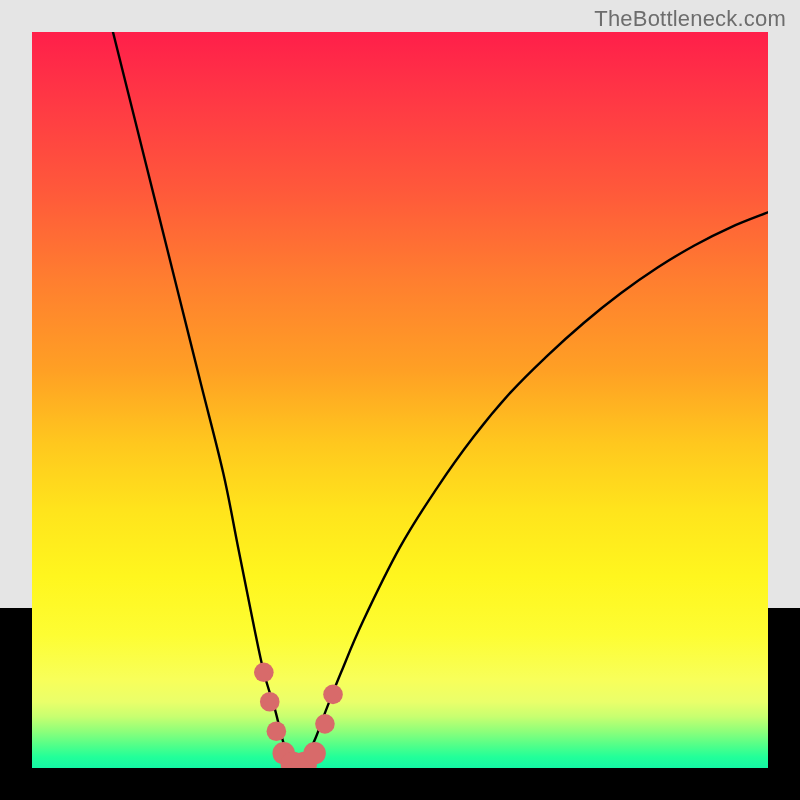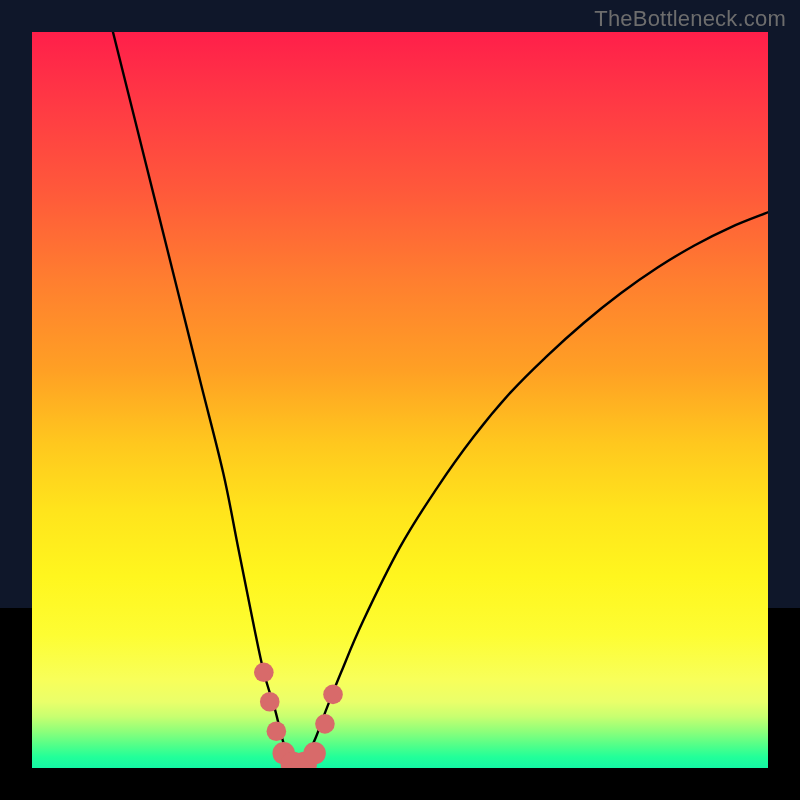--- a/index.html
+++ b/index.html
@@ -8,21 +8,21 @@
     width: 800px;
     height: 800px;
     overflow: hidden;
     background: #000;
     font-family: Arial, Helvetica, sans-serif;
   }
   .frame {
     position: relative;
     width: 800px;
     height: 608px;
-    background: #0f172a;
+    background: #e5e5e5;
     text-decoration: underline;
   }
   .plot-area {
     position: absolute;
     left: 32px;
     top: 32px;
     width: 736px;
     height: 736px;
     
     background: linear-gradient(to bottom,

